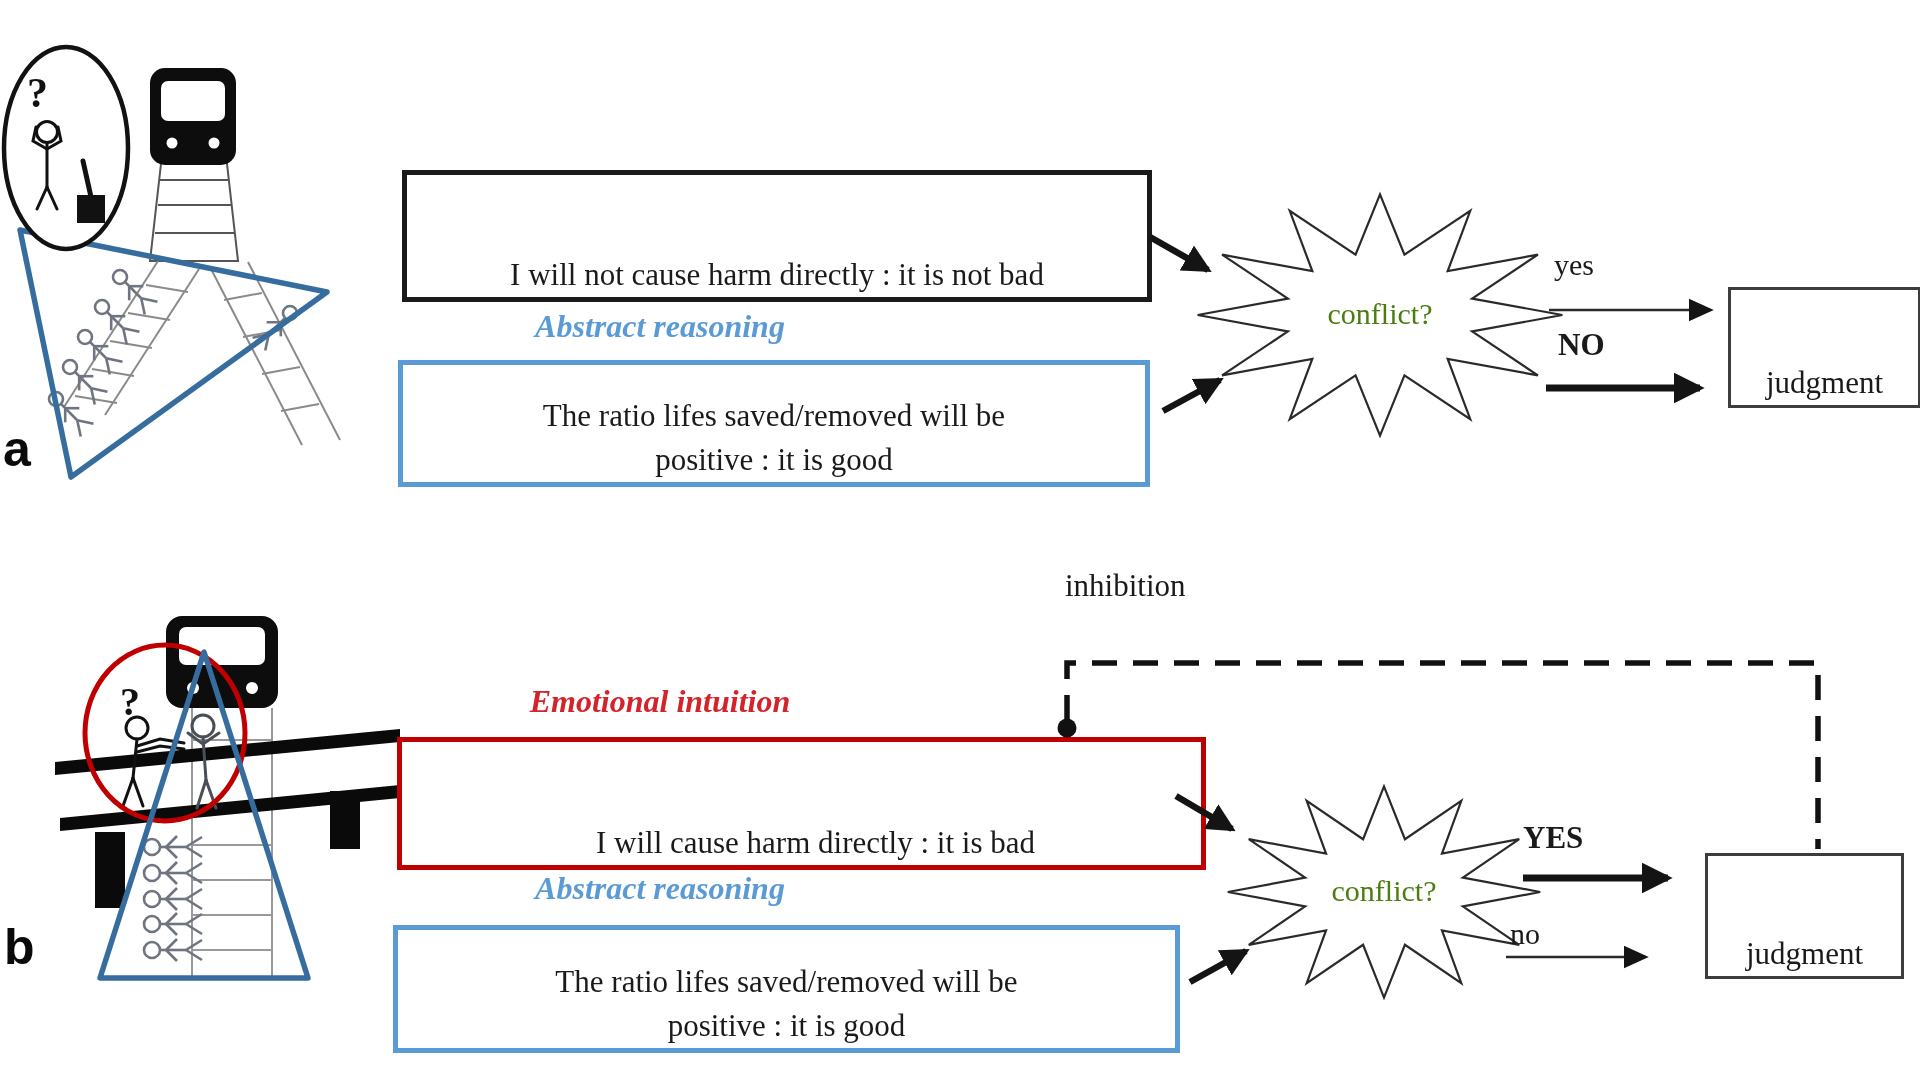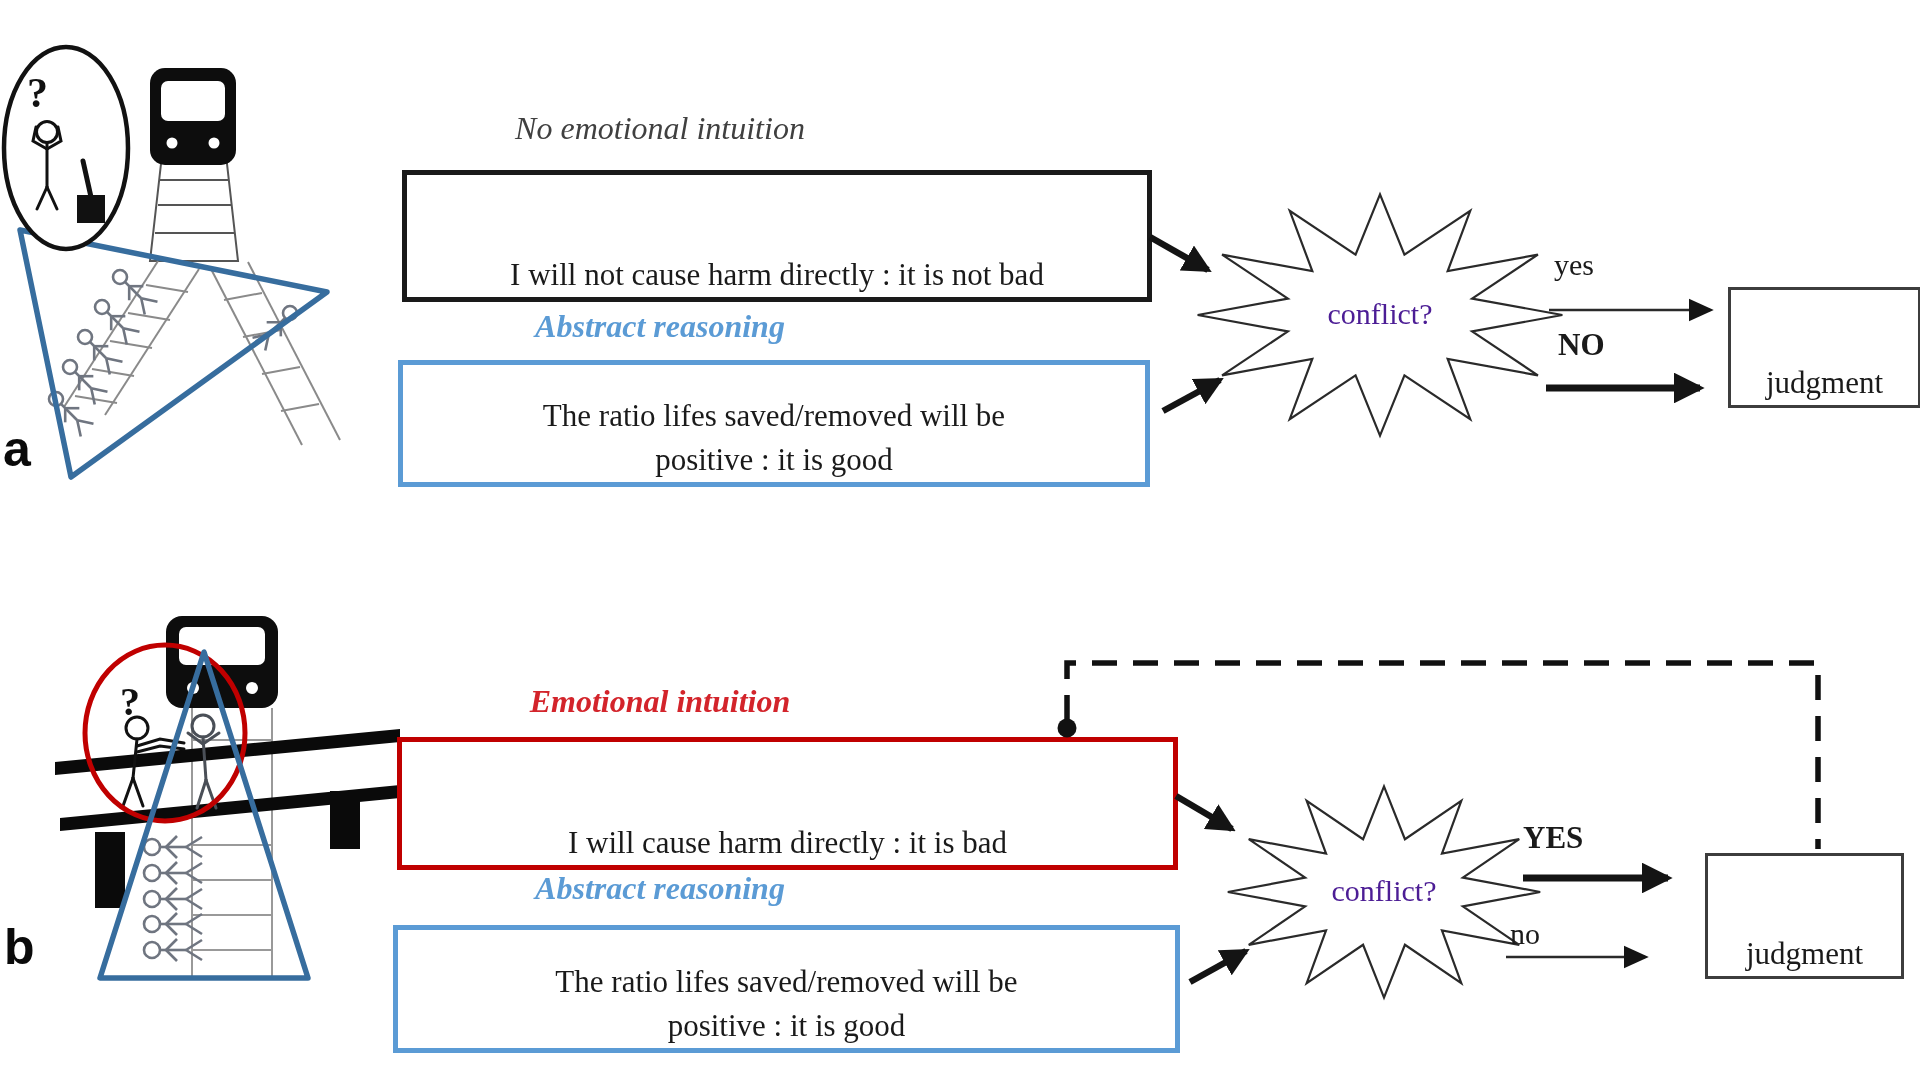--- a/index.html
+++ b/index.html
@@ -6,21 +6,21 @@
   .canvas{position:relative;width:1920px;height:1080px;background:#ffffff;overflow:hidden;
           font-family:"Liberation Serif", serif;color:#1a1a1a;}
   .abs{position:absolute;}
   .box{position:absolute;display:flex;align-items:flex-end;justify-content:center;
        text-align:center;background:#fff;font-size:31px;line-height:1.42;}
   .ttl{position:absolute;font-style:italic;text-align:center;font-size:32px;}
   .b{font-weight:bold;}
   .panel-label{position:absolute;font-family:"Liberation Sans",sans-serif;font-weight:bold;
                font-size:50px;line-height:1;color:#0a0a0a;}
   .flow-label{position:absolute;font-size:30px;}
-  .conflict-label{position:absolute;text-align:center;font-size:30px;color:#4c1d95;}
+  .conflict-label{position:absolute;text-align:center;font-size:30px;color:#4d7c0f;}
   svg{display:block;}
   .overlay{position:absolute;left:0;top:0;pointer-events:none;}
 </style>
 </head>
 <body>
 
 <div class="canvas">
 
   <svg class="abs" style="left:0px;top:15px;" width="400" height="470" viewBox="0 0 400 470">
     <defs>
@@ -156,21 +156,20 @@
       <use href="#lierB" transform="translate(152,313)"></use>
       <use href="#lierB" transform="translate(152,339)"></use>
       <use href="#lierB" transform="translate(152,364)"></use>
       <use href="#lierB" transform="translate(152,390)"></use>
     </g>
 
     <polygon points="204,92 100,418 308,418" fill="none" stroke="#376d9e" stroke-width="5.5" stroke-linejoin="round"></polygon>
   </svg>
   <div class="panel-label" style="left:4px;top:922px;">b</div>
 
-  <div class="ttl" style="left:400px;top:110px;width:520px;color:#404040;">No emotional intuition</div>
 
   <div class="box" style="left:402px;top:170px;width:740px;height:122px;border:5px solid #1a1a1a;">
     <span>I will not cause harm directly : it is not bad</span>
   </div>
 
   <div class="ttl b" style="left:400px;top:308px;width:520px;color:#5b9bd5;">Abstract reasoning</div>
 
   <div class="box" style="left:398px;top:360px;width:742px;height:117px;border:5px solid #5b9bd5;">
     <div>
       <div>The ratio lifes saved/removed will be</div>
@@ -183,24 +182,25 @@
   </svg>
   <div class="conflict-label" style="left:1270px;top:297px;width:220px;">conflict?</div>
 
   <div class="flow-label" style="left:1554px;top:248px;width:140px;">yes</div>
   <div class="flow-label b" style="left:1558px;top:327px;width:140px;font-size:31px;">NO</div>
 
   <div class="box" style="left:1728px;top:287px;width:187px;height:115px;border:3px solid #3d3d3d;">
     <span>judgment</span>
   </div>
 
+  <div class="flow-label" style="left:1065px;top:568px;width:300px;font-size:31px;">inhibition</div>
 
   <div class="ttl b" style="left:400px;top:683px;width:520px;color:#d3242b;text-align:center;">Emotional intuition</div>
 
-  <div class="box" style="left:397px;top:737px;width:771px;height:123px;border:5px solid #c00000;">
+  <div class="box" style="left:397px;top:737px;width:771px;height:123px;border:5px solid #c00000;padding-left:28px;">
     <span>I will cause harm directly : it is bad</span>
   </div>
 
   <div class="ttl b" style="left:400px;top:870px;width:520px;color:#5b9bd5;">Abstract reasoning</div>
 
   <div class="box" style="left:393px;top:925px;width:777px;height:118px;border:5px solid #5b9bd5;">
     <div>
       <div>The ratio lifes saved/removed will be</div>
       <div>positive : it is good</div>
     </div>

